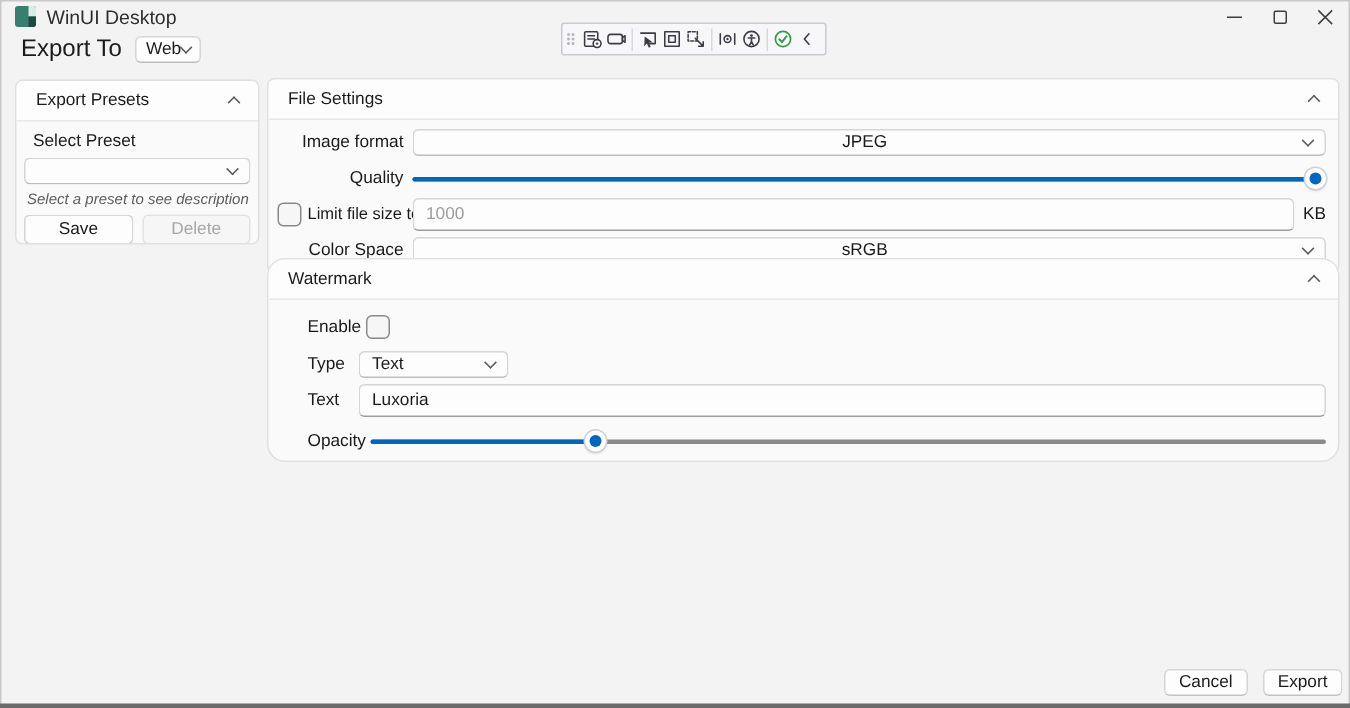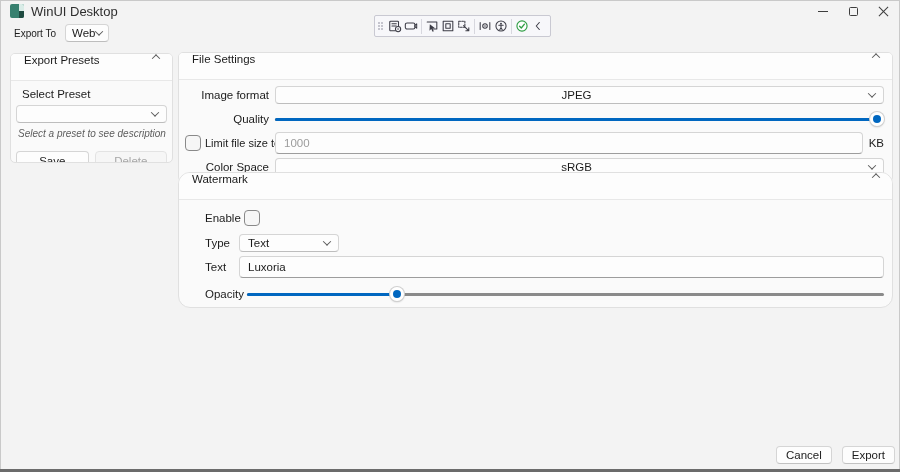--- a/index.html
+++ b/index.html
@@ -58,28 +58,28 @@
 
   .slider { position:relative; height:20px; flex:1; }
   .slider .rail { position:absolute; left:0; right:0; top:9px; height:3px; border-radius:2px; background:#8a8a8a; }
   .slider .fill { position:absolute; left:0; top:9px; height:3px; border-radius:2px; background:#0067c0; }
   .slider .thumb { position:absolute; top:3px; width:14px; height:14px; border-radius:50%; background:#ffffff;
                    box-shadow:0 0 0 1px #d0d0d0, 0 1px 2px rgba(0,0,0,.25); display:flex; align-items:center; justify-content:center; }
   .slider .thumb-dot { width:8px; height:8px; border-radius:50%; background:#0067c0; }
 
   
   .card { position:absolute; background:#fafafa; border:1px solid #e0e0e0; border-radius:5px; overflow:hidden; }
-  .card-header { height:27px; background:#fdfdfd; border-bottom:1px solid #e8e8e8; display:flex; align-items:flex-start; padding:0 13px; }
+  .card-header { height:27px; background:#fdfdfd; border-bottom:1px solid #e8e8e8; display:flex; align-items:center; padding:0 13px; }
   .card-header .hdr-label { flex:1; color:#1b1b1b; }
 
   .presets-card { left:10px; top:53px; width:163px; height:110px; }
   .presets-body { padding:5px 5px 6px 5px; }
   .presets-body .sel-label { display:block; margin:2px 0 5px 6px; }
   .presets-body .combobox { width:100%; }
-  .presets-hint { display:block; margin:5px 0 12px 2px; font-style:italic; font-size:10px; color:#5d5d5d; }
+  .presets-hint { display:block; margin:5px 0 4px 2px; font-style:italic; font-size:10px; color:#5d5d5d; }
   .presets-btns { display:flex; gap:6px; }
   .presets-btns .btn { flex:1; }
 
   .fs-card { left:178px; top:52px; width:715px; height:130px; }
   .fs-body { padding:5px 8px 6px 6px; }
   .row { display:flex; align-items:center; margin-top:4px; }
   .row:first-child { margin-top:1px; }
   .label-cell { width:84px; flex:none; text-align:right; margin-right:6px; white-space:nowrap; display:flex; justify-content:flex-end; align-items:center; }
   .grow { flex:1; }
   .unit { margin-left:6px; flex:none; }
@@ -189,21 +189,21 @@
         </svg>
     </div>
     <div class="tb-btn">
       <svg width="14" height="14" viewBox="0 0 16 16">
           <path class="st" d="M9.5 4L6 8l3.5 4"></path>
         </svg>
     </div>
   </div>
 
   <div class="export-to">
-    <span style="font-size:10px;">Export To</span>
+    <span style="font-size:16px;">Export To</span>
     <div class="combobox" style="width:44px; padding:0 6px;">
       <span class="cb-value" style="text-align:left;">Web</span>
       <span class="chev down"></span>
     </div>
   </div>
 
   <div class="card presets-card">
     <div class="card-header">
       <span class="hdr-label">Export Presets</span>
       <span class="chev up"></span>

